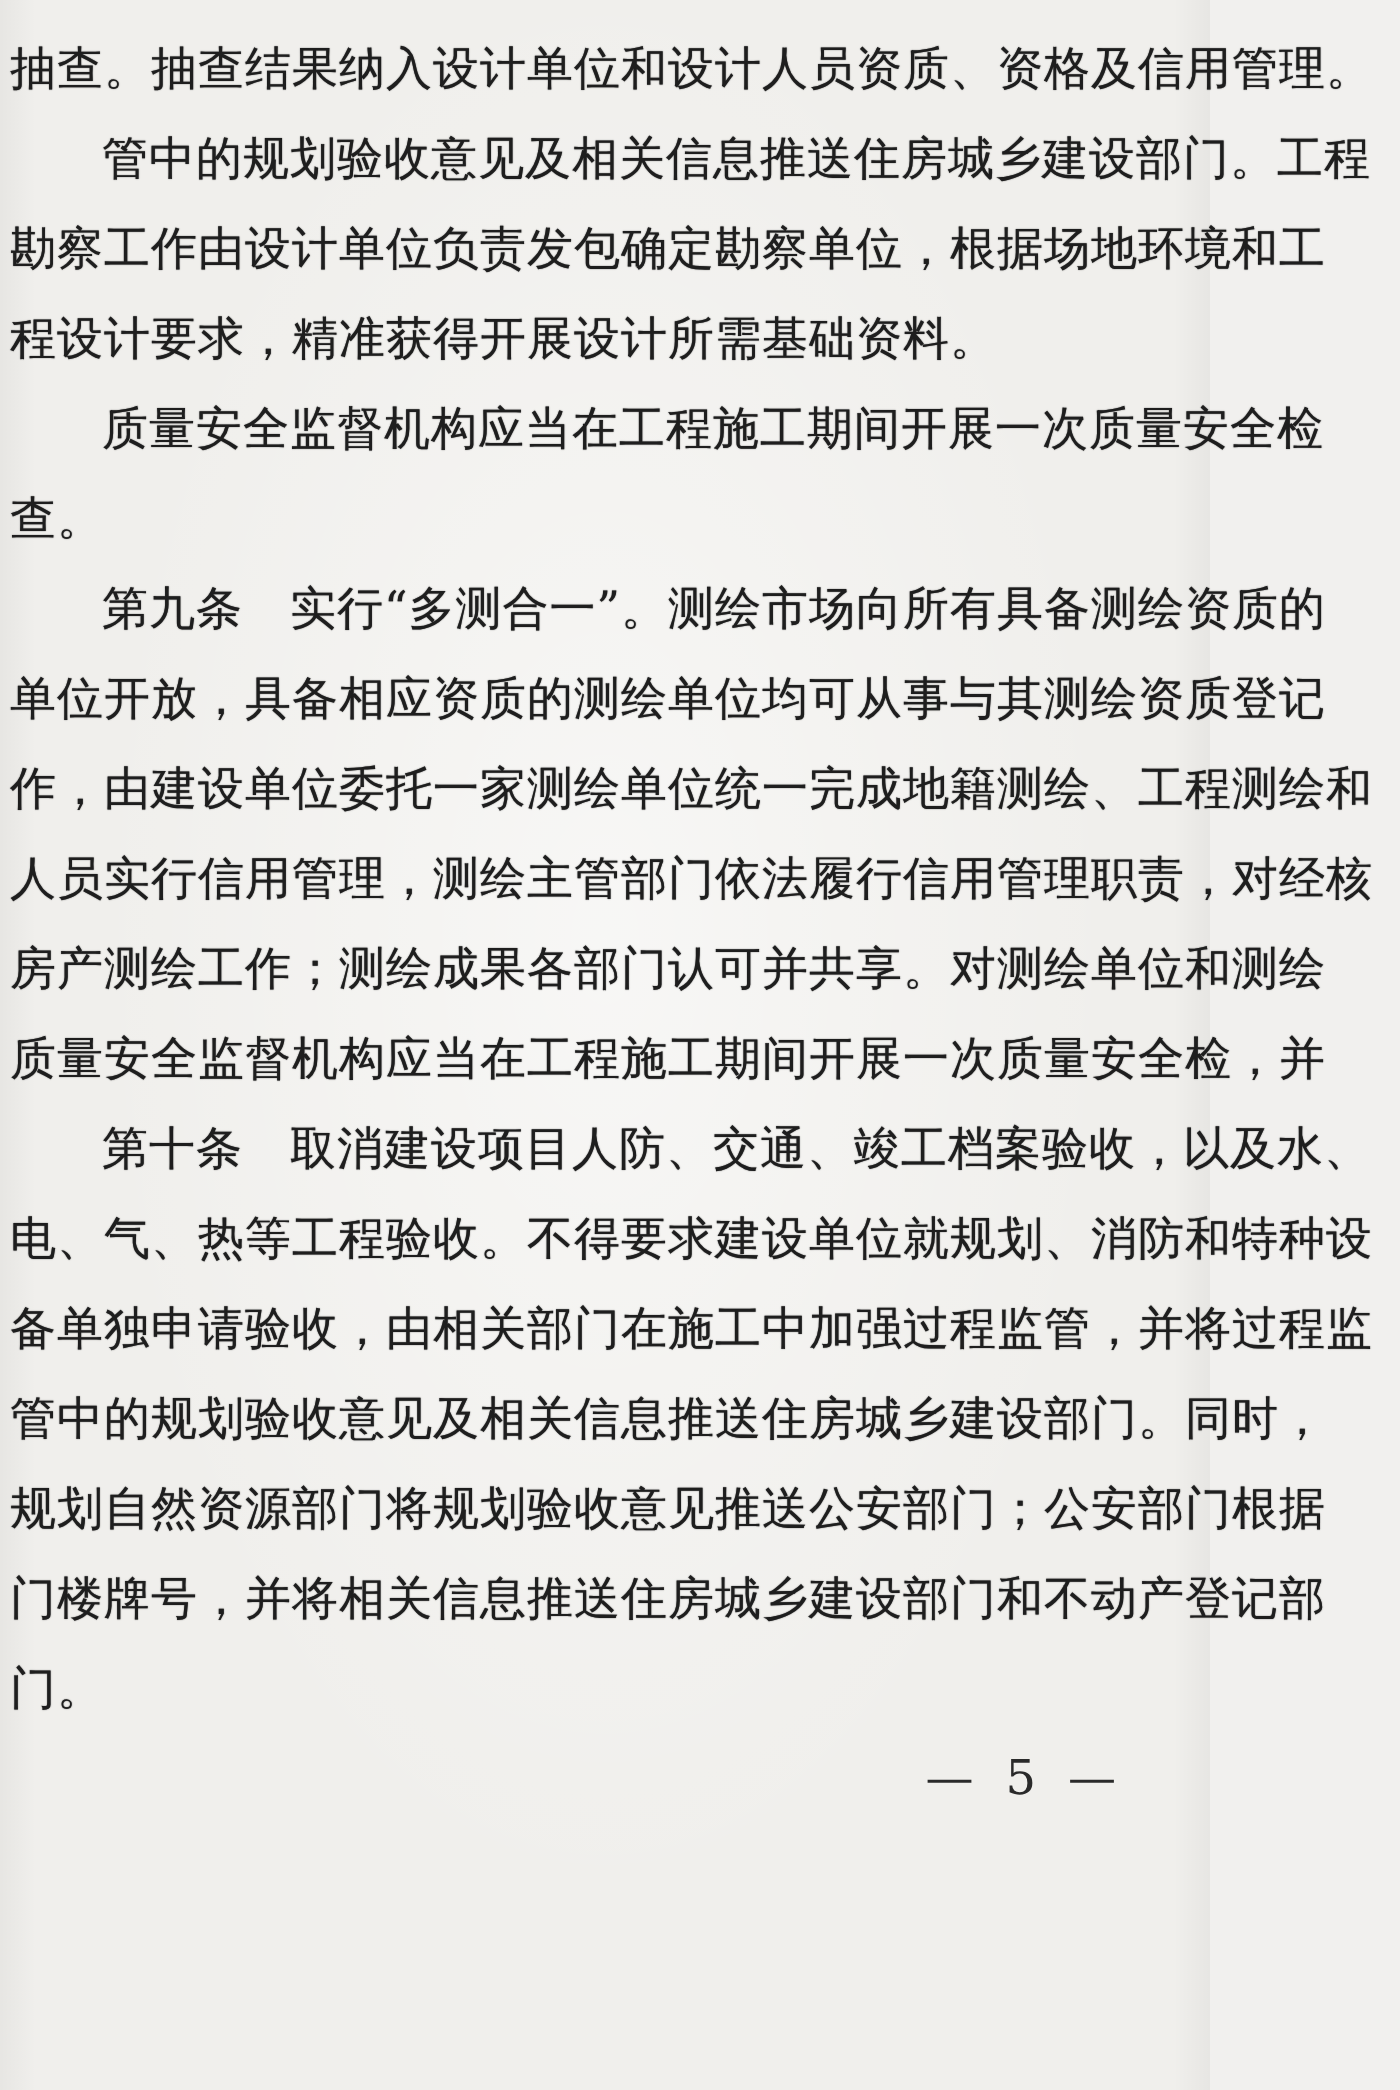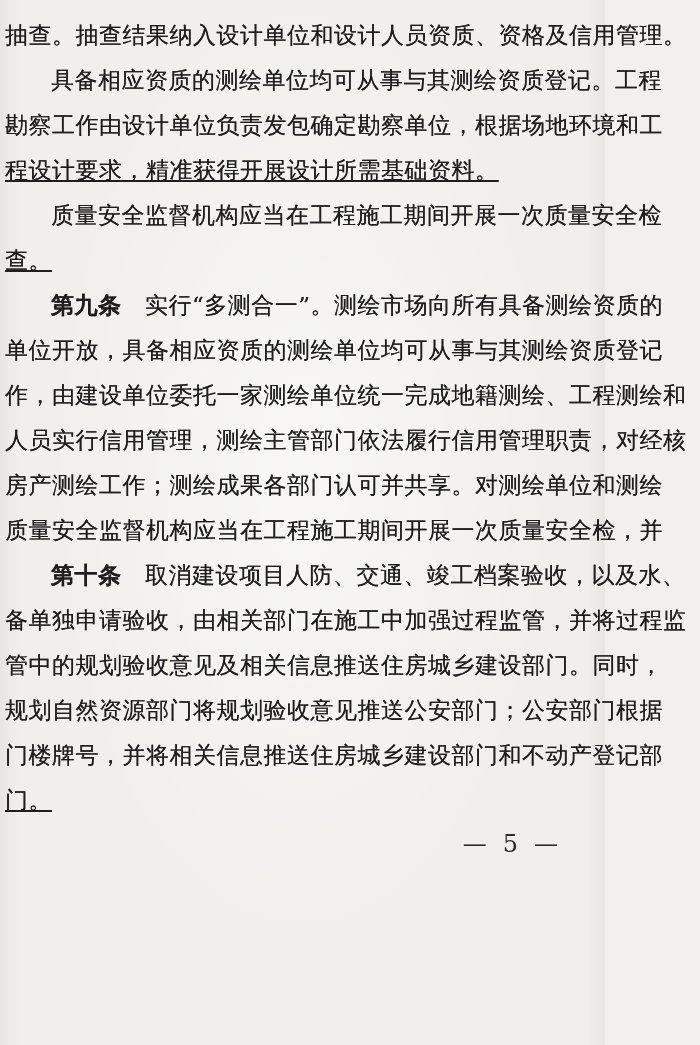--- a/index.html
+++ b/index.html
@@ -32,27 +32,26 @@
     font-size: 23px;
     white-space: nowrap;
     text-align: justify;
     text-align-last: justify;
     text-justify: inter-character;
     letter-spacing: 0.5px;
     text-shadow: 0 0 0.6px rgba(30,30,30,0.85);
   }
   .line.short {
     text-align-last: left;
-    text-decoration: underline;
   }
   .line.indent {
     padding-left: 46px;
   }
   .bp {
-    font-weight: 700;
+    font-weight: 400;
     font-family: "DejaVu Sans", "Liberation Sans", sans-serif;
   }
   .footer {
     margin-top: 7px;
     padding-right: 40px;
     text-align: right;
     font-size: 24px;
     color: #2a2a2a;
     line-height: 28px;
   }
@@ -64,32 +63,33 @@
     margin: 0 14px;
     font-family: "DejaVu Serif", "Liberation Serif", serif;
   }
 </style>
 </head>
 <body>
 
 <div class="page">
 
   <div class="line"><span class="bp"></span><span>抽查。抽查结果纳入设计单位和设计人员资质、资格及信用管理。</span></div>
-  <div class="line indent"><span class="bp"></span><span>具备相应资质的测绘单位均可从事与其测绘资质登记。工程</span></div>
+  <div class="line indent"><span class="bp"></span><span>管中的规划验收意见及相关信息推送住房城乡建设部门。工程</span></div>
   <div class="line"><span class="bp"></span><span>勘察工作由设计单位负责发包确定勘察单位，根据场地环境和工</span></div>
   <div class="line short"><span class="bp"></span><span>程设计要求，精准获得开展设计所需基础资料。</span></div>
   <div class="line indent"><span class="bp"></span><span>质量安全监督机构应当在工程施工期间开展一次质量安全检</span></div>
   <div class="line short"><span class="bp"></span><span>查。</span></div>
   <div class="line indent"><span class="bp">第九条</span><span>　实行“多测合一”。测绘市场向所有具备测绘资质的</span></div>
   <div class="line"><span class="bp"></span><span>单位开放，具备相应资质的测绘单位均可从事与其测绘资质登记</span></div>
   <div class="line"><span class="bp"></span><span>作，由建设单位委托一家测绘单位统一完成地籍测绘、工程测绘和</span></div>
   <div class="line"><span class="bp"></span><span>人员实行信用管理，测绘主管部门依法履行信用管理职责，对经核</span></div>
   <div class="line"><span class="bp"></span><span>房产测绘工作；测绘成果各部门认可并共享。对测绘单位和测绘</span></div>
   <div class="line"><span class="bp"></span><span>质量安全监督机构应当在工程施工期间开展一次质量安全检，并</span></div>
   <div class="line indent"><span class="bp">第十条</span><span>　取消建设项目人防、交通、竣工档案验收，以及水、</span></div>
+  <div class="line"><span class="bp"></span><span>电、气、热等工程验收。不得要求建设单位就规划、消防和特种设</span></div>
   <div class="line"><span class="bp"></span><span>备单独申请验收，由相关部门在施工中加强过程监管，并将过程监</span></div>
   <div class="line"><span class="bp"></span><span>管中的规划验收意见及相关信息推送住房城乡建设部门。同时，</span></div>
   <div class="line"><span class="bp"></span><span>规划自然资源部门将规划验收意见推送公安部门；公安部门根据</span></div>
   <div class="line"><span class="bp"></span><span>门楼牌号，并将相关信息推送住房城乡建设部门和不动产登记部</span></div>
   <div class="line short"><span class="bp"></span><span>门。</span></div>
 
   <div class="footer">
     <span class="dash">—</span><span class="num">5</span><span class="dash">—</span>
   </div>
 

